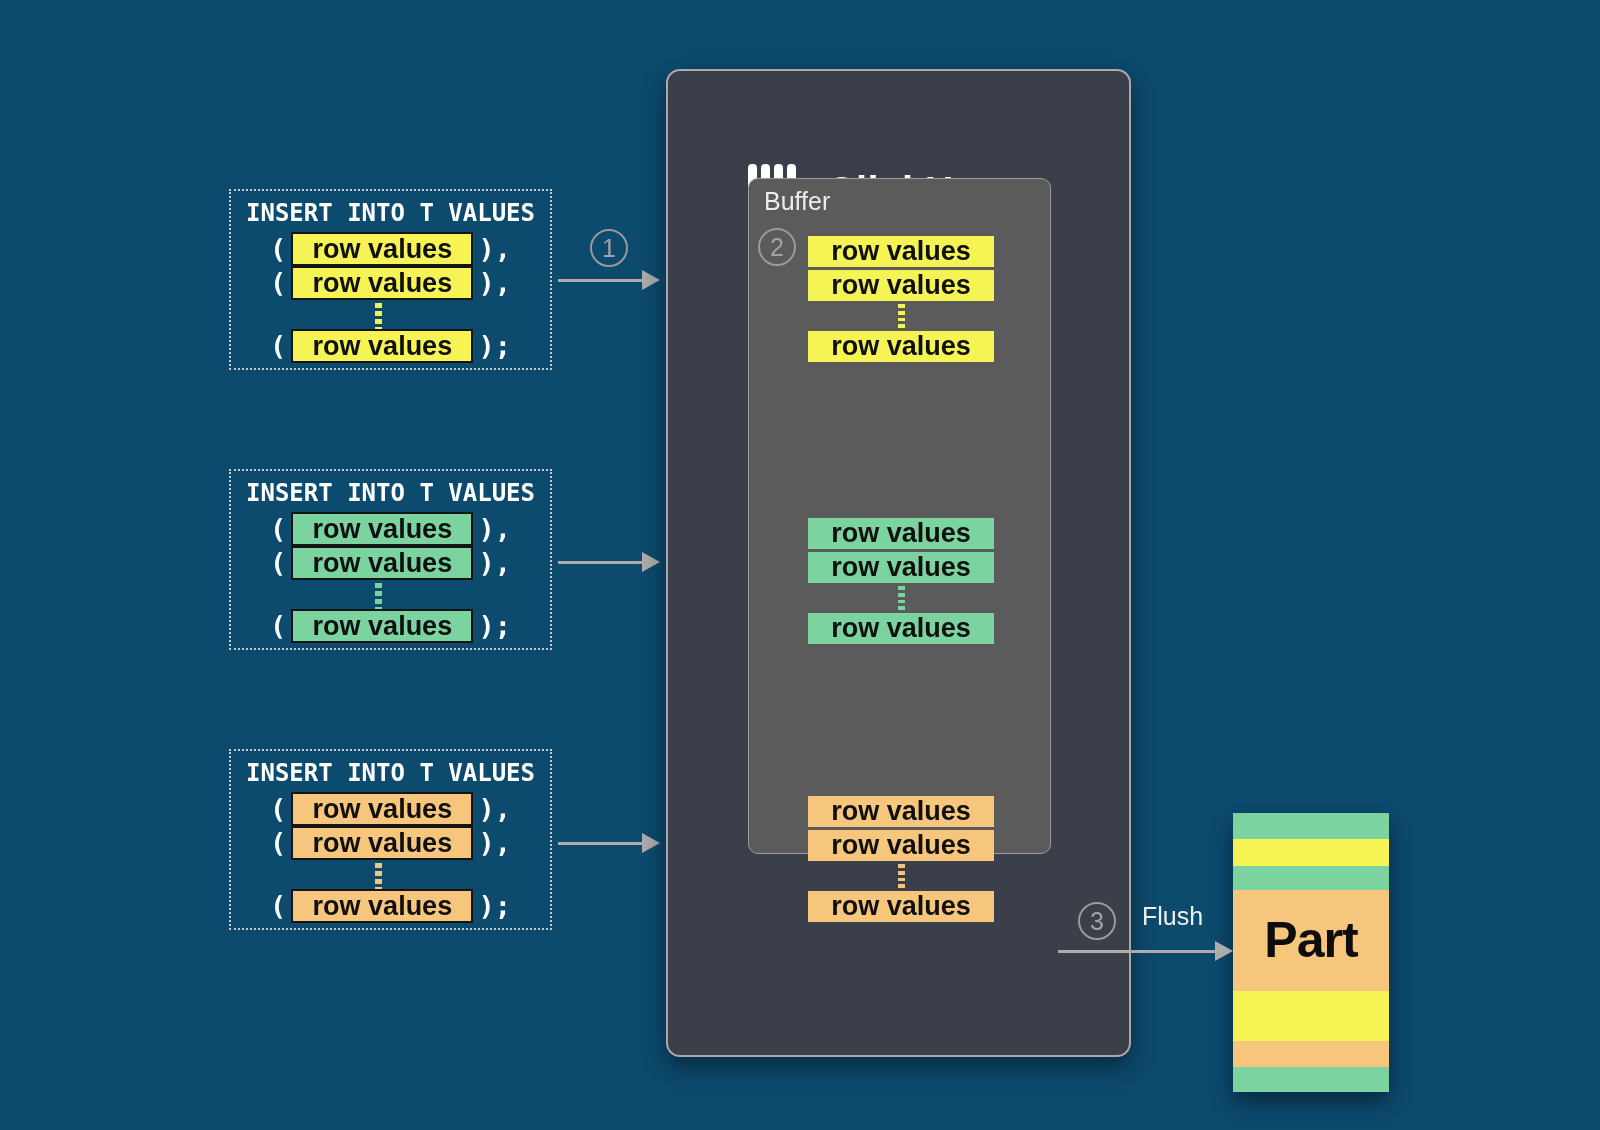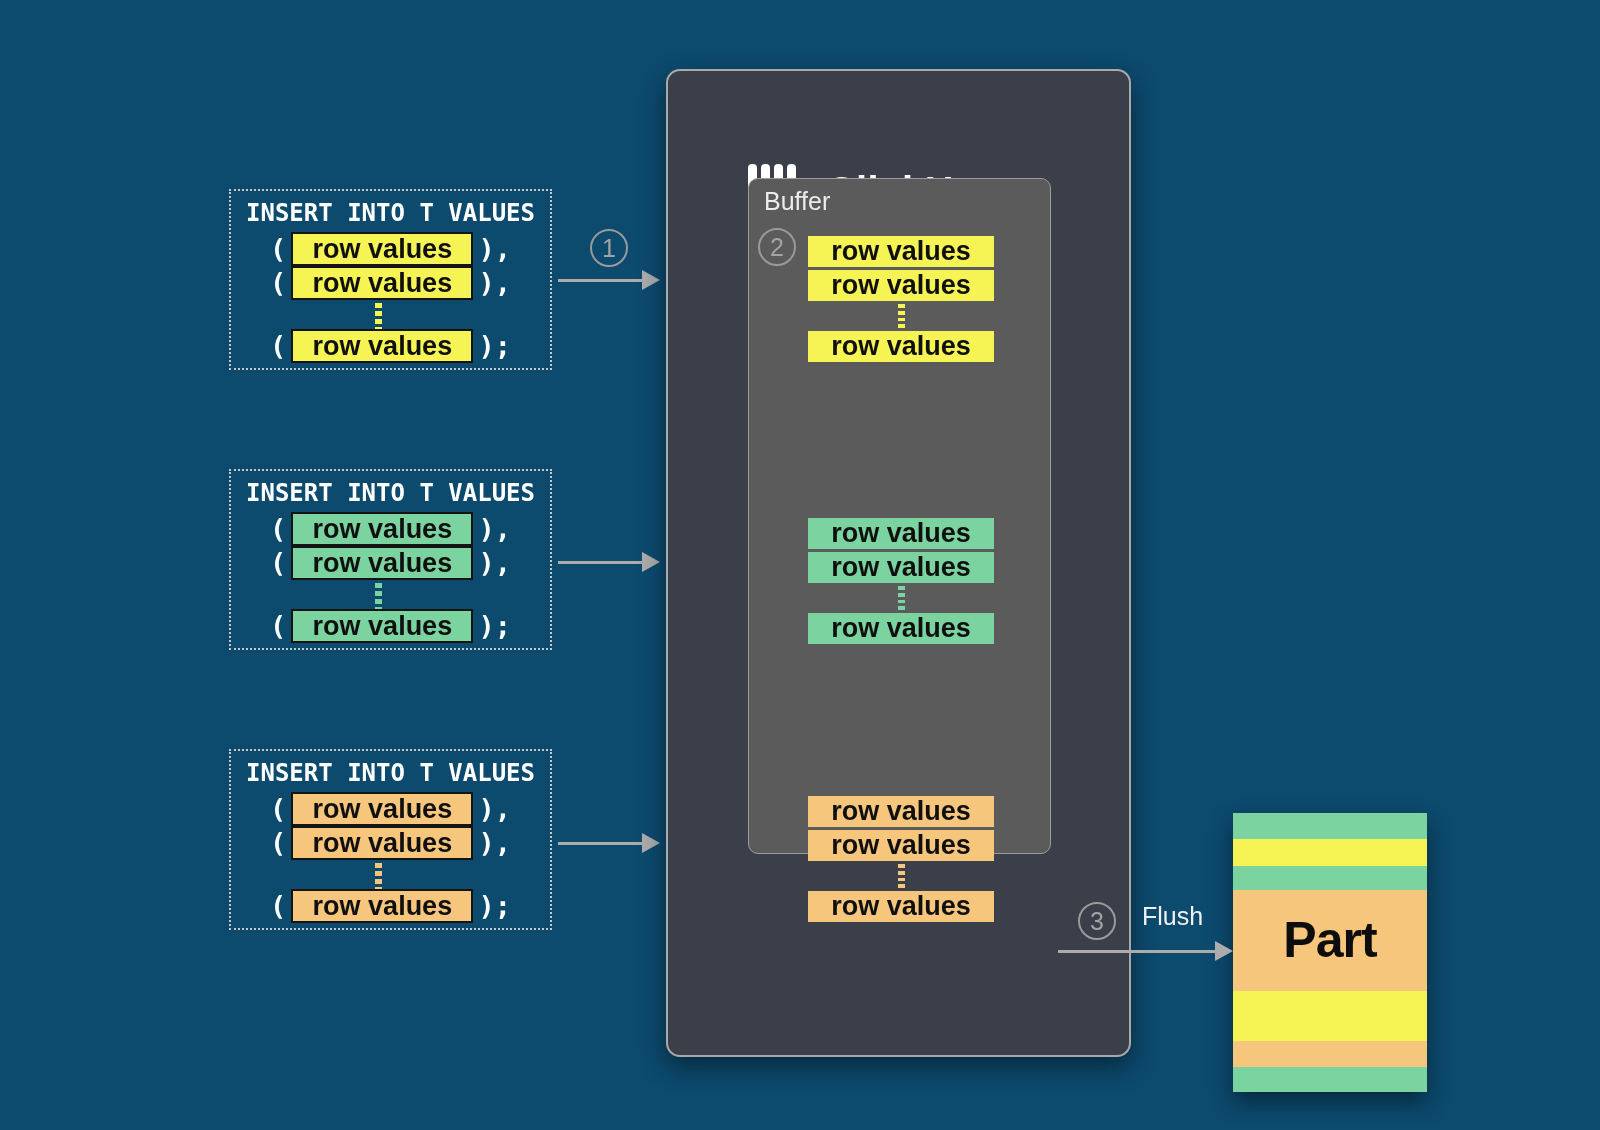--- a/index.html
+++ b/index.html
@@ -123,21 +123,21 @@
   .chip-group .vdots{position:static;height:24px;justify-content:center;}
 
   
   .flush-label{
     position:absolute;left:1142px;top:902px;
     color:#f0f0f0;font-size:25px;
   }
 
   
   .part-box{
-    position:absolute;left:1233px;top:813px;width:194px;height:279px;
+    position:absolute;left:1233px;top:813px;width:156px;height:279px;
     display:flex;flex-direction:column;
     box-shadow:0 10px 22px rgba(0,0,0,0.45);
   }
   .part-box .stripe{width:100%;display:flex;align-items:center;justify-content:center;}
   .part-label{
     color:#0d0d0d;font-size:50px;font-weight:bold;
     letter-spacing:-1px;line-height:1;
   }
 </style>
 </head>

